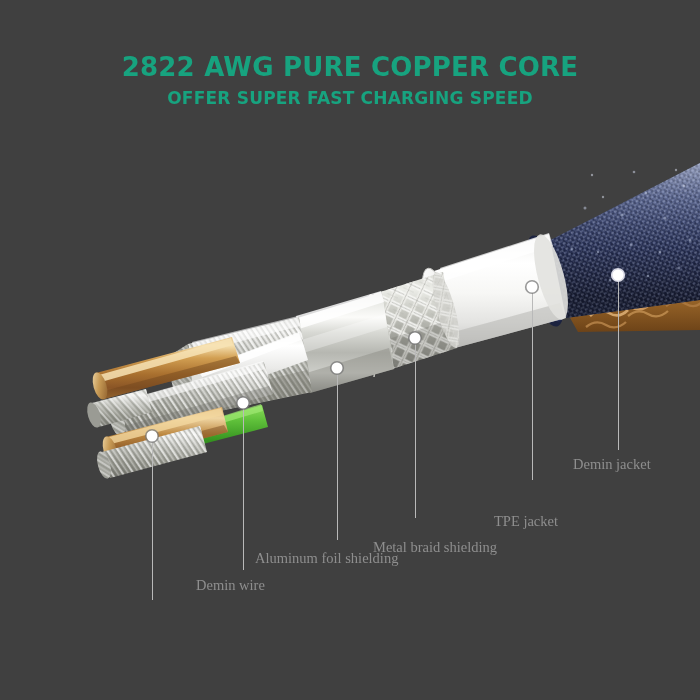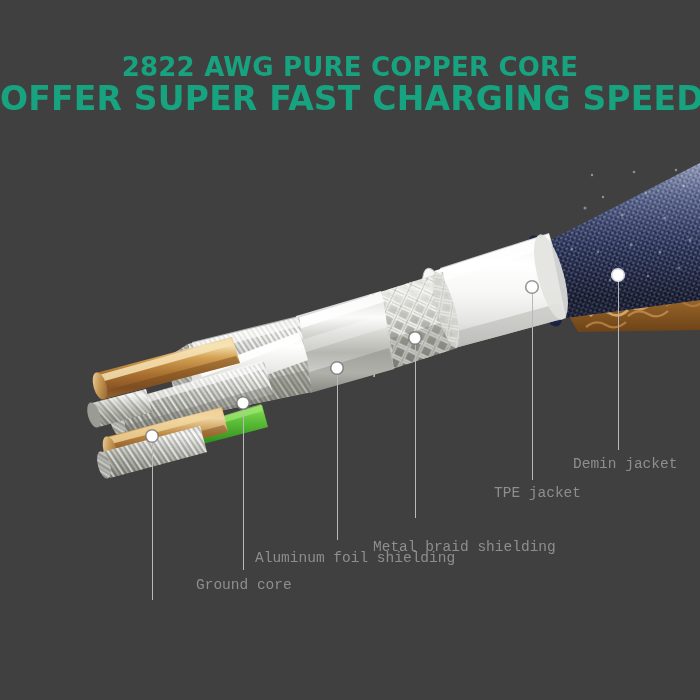--- a/index.html
+++ b/index.html
@@ -24,21 +24,21 @@
     width: 700px;
     text-align: center;
     color: #17a37f;
     font-family: "DejaVu Sans", sans-serif;
     font-weight: bold;
     font-size: 26px;
     letter-spacing: 0.2px;
     line-height: 31px;
   }
   .headline .l1, .headline .l2 { display: block; white-space: nowrap; }
-  .headline .l2 { font-size: 33px; }
+  .headline .l2 { font-size: 17px; }
 
   
   #stage {
     position: absolute;
     left: 0; top: 0;
     width: 700px; height: 700px;
   }
 
   
   .dot {
@@ -57,21 +57,21 @@
     position: absolute;
     width: 1px;
     background: #b9b9b9;
     z-index: 35;
   }
 
   
   .lbl {
     position: absolute;
     color: #8e8e8e;
-    font-family: Liberation Mono, monospace;
+    font-family: Liberation Serif, serif;
     font-size: 14.5px;
     white-space: nowrap;
     z-index: 45;
   }
 </style>
 </head>
 <body>
 
 <div id="root">
 
@@ -393,20 +393,20 @@
     <div class="dot" style="left:532px;top:287px"></div>
     <div class="dot ondark" style="left:618px;top:275px"></div>
 
     <div class="leader" style="left:152px;top:442px;height:158px"></div>
     <div class="leader" style="left:243px;top:409px;height:161px"></div>
     <div class="leader" style="left:337px;top:374px;height:166px"></div>
     <div class="leader" style="left:415px;top:344px;height:174px"></div>
     <div class="leader" style="left:532px;top:293px;height:187px"></div>
     <div class="leader" style="left:618px;top:281px;height:169px"></div>
 
-    <div class="lbl" style="left:196px;top:577px">Ground core</div>
+    <div class="lbl" style="left:196px;top:577px">Demin wire</div>
     <div class="lbl" style="left:255px;top:550px">Aluminum foil shielding</div>
     <div class="lbl" style="left:373px;top:539px">Metal braid shielding</div>
-    <div class="lbl" style="left:494px;top:485px">TPE jacket</div>
+    <div class="lbl" style="left:494px;top:513px">TPE jacket</div>
     <div class="lbl" style="left:573px;top:456px">Demin jacket</div>
 
   </div>
 </div>
 
 </body></html>

